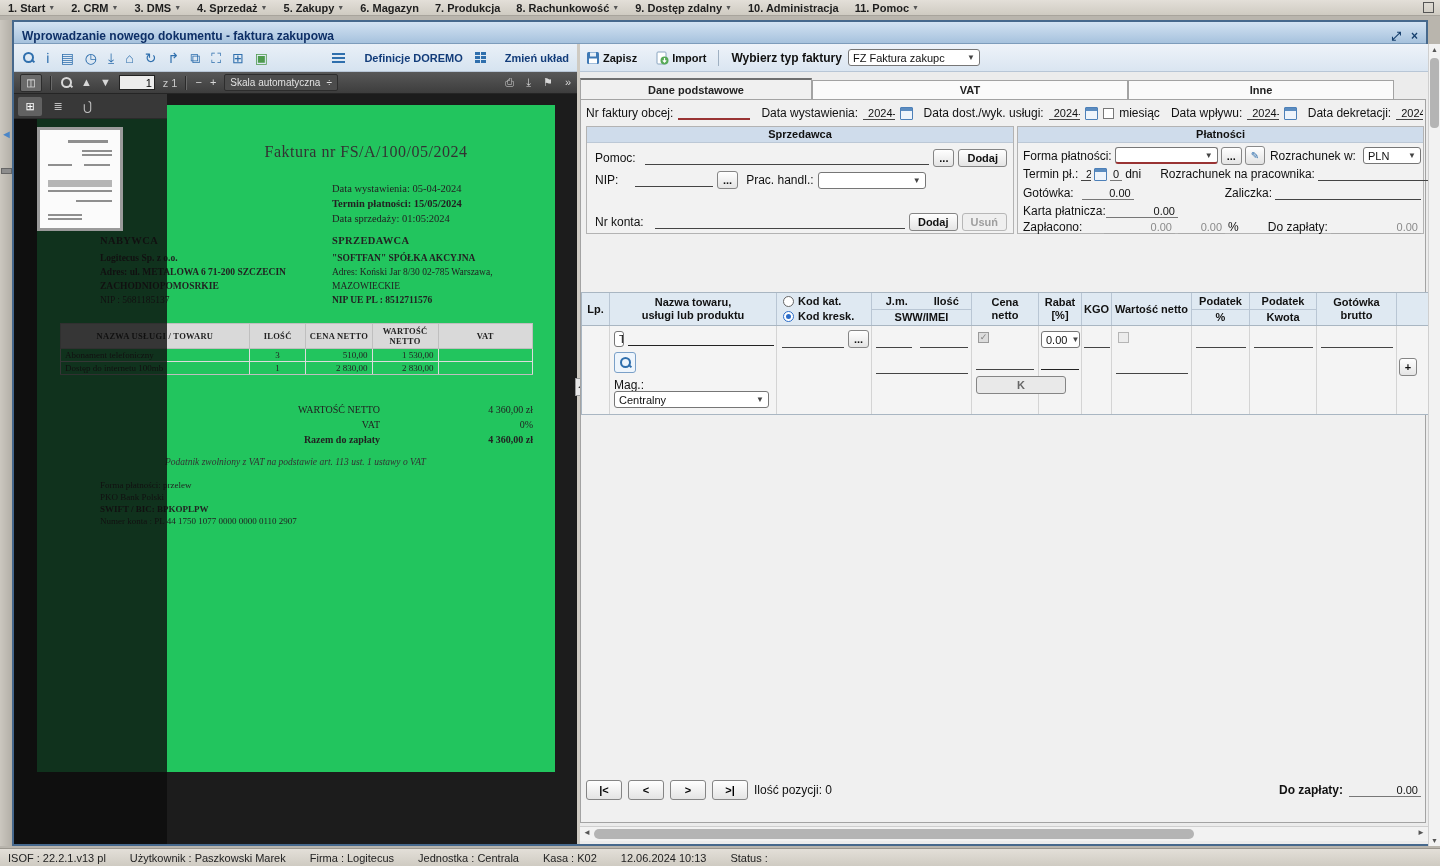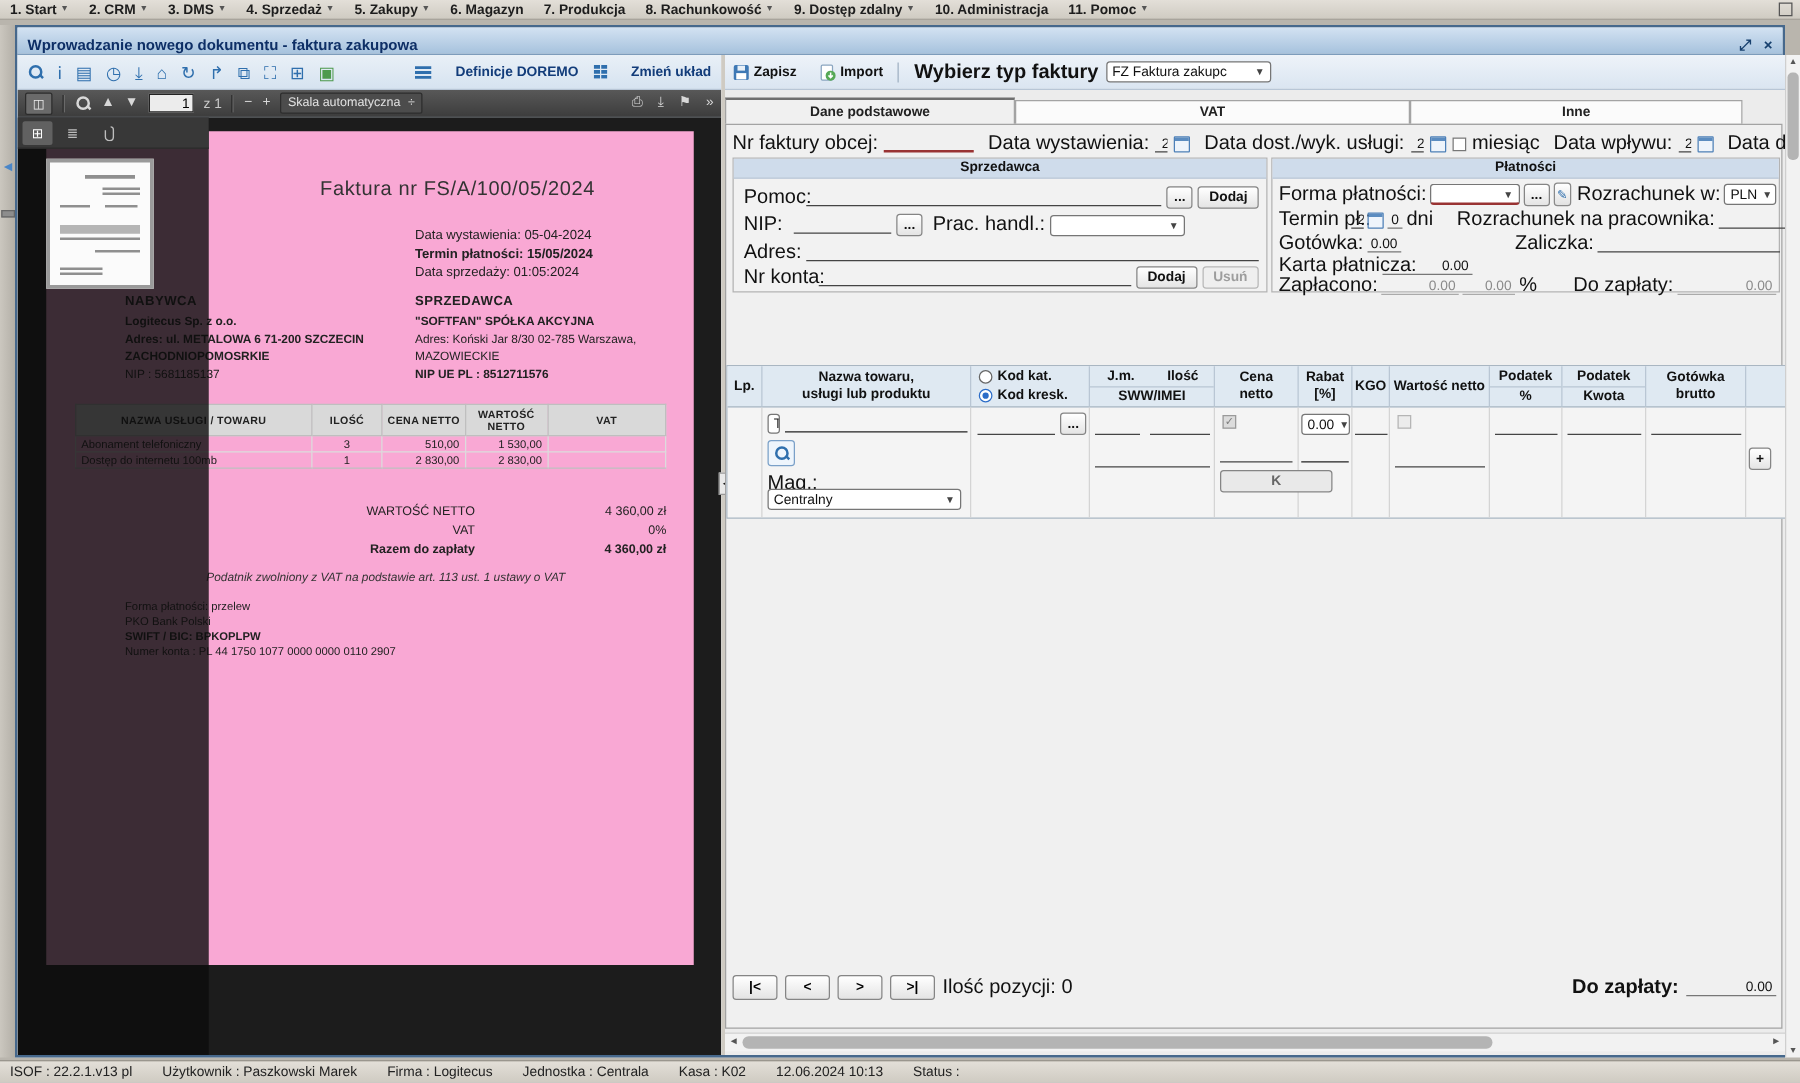--- a/index.html
+++ b/index.html
@@ -50,21 +50,21 @@
   
   .pdf-toolbar{height:22px;background:linear-gradient(#585858,#3d3d3d);border-bottom:1px solid #252525;display:flex;align-items:center;gap:8px;padding:0 6px;color:#d6d6d6;box-sizing:border-box}
   .pdf-btn{font-size:11px;color:#d8d8d8;line-height:1}
   .pdf-toggle{width:20px;height:16px;background:#6a6a6a;border:1px solid #2c2c2c;border-radius:2px;display:flex;align-items:center;justify-content:center;color:#eee;font-size:10px}
   .pdf-sep{width:1px;height:14px;background:#2a2a2a;border-right:1px solid #6a6a6a}
   .page-input{width:30px;height:13px;background:#ececec;border:1px solid #222;font:11px "Liberation Sans",sans-serif;text-align:right;padding:0 2px}
   .pageof{font-size:11px;color:#c9c9c9}
   .scale-box{display:flex;align-items:center;gap:6px;background:#4c4c4c;border:1px solid #2d2d2d;border-radius:2px;height:15px;padding:0 5px;font-size:10px;color:#e2e2e2}
   .pdf-body{position:absolute;left:0;top:50px;width:563px;height:750px;background:#1c1c1c;overflow:hidden}
 
-  .pdf-page{position:absolute;left:23px;top:11px;width:518px;height:667px;background:#f9a8d4;font-family:Liberation Sans, sans-serif;color:#222}
+  .pdf-page{position:absolute;left:23px;top:11px;width:518px;height:667px;background:#22c55e;font-family:Liberation Serif, serif;color:#222}
   .inv-title{position:absolute;left:140px;right:0;top:38px;text-align:center;font-size:16px;color:#333;letter-spacing:.5px}
   .inv-dates{position:absolute;left:295px;top:76px;font-size:10.5px;line-height:15px}
   .inv-h{font-weight:700;font-size:10.5px;letter-spacing:.4px}
   .inv-block{font-size:9.5px;line-height:14px}
   .inv-tbl{position:absolute;left:23px;top:218px;width:473px;border-collapse:collapse;font-size:8.5px}
   .inv-tbl th{background:#d9d9d9;border:1px solid #bfbfbf;font-weight:700;padding:2px 3px;letter-spacing:.3px}
   .inv-tbl td{border-left:1px solid #dcdcdc;border-right:1px solid #dcdcdc;border-bottom:1px solid #dcdcdc;padding:1px 4px;font-size:9px}
   .inv-sum{position:absolute;left:23px;top:297px;width:473px;font-size:10px;line-height:15px}
   .inv-sum .r{display:flex}
   .inv-sum .l{width:320px;text-align:right}
@@ -90,21 +90,21 @@
   .vline{width:1px;height:16px;background:#9fb0c2;margin:0 6px}
   .sel{display:inline-flex;align-items:center;justify-content:space-between;background:#fff;border:1px solid #767676;border-radius:3px;font-size:11px;height:17px;padding:0 4px;box-sizing:border-box;color:#111;white-space:nowrap;overflow:hidden}
   .sel .chev{font-size:8px;margin-left:4px;color:#444;flex:0 0 auto}
 
   .tabbar{position:absolute;left:0;top:34px;width:848px;height:22px;display:flex}
   .tab{box-sizing:border-box;border:1px solid #a3a3a3;background:#fbfbfb;font-size:11px;font-weight:700;display:flex;align-items:center;justify-content:center;color:#222}
   .tab.active{background:#f0f0f0;border-bottom:1px solid #f0f0f0;border-top:2px solid #6f6f6f}
 
   .panel{position:absolute;left:0;top:55px;width:846px;height:724px;border:1px solid #a3a3a3;background:#f0f0f0;box-sizing:border-box}
 
-  .lbl{font-size:16px;color:#111;white-space:nowrap}
+  .lbl{font-size:12px;color:#111;white-space:nowrap}
   .b{font-weight:700}
   .ul-in{border:0;border-bottom:1px solid #444;background:transparent;font:11px "Liberation Sans",sans-serif;height:14px;padding:0 2px;box-sizing:border-box}
   .ul-red{border-bottom:2px solid #993333}
   .date-val{font-size:11px;border-bottom:1px solid #444;padding:0 5px;color:#111;white-space:nowrap;overflow:hidden}
   .cal{width:11px;height:11px;border:1px solid #4d80b8;background:linear-gradient(#5b8cc0 0 3px,#eef4fb 3px);display:inline-block;border-radius:1px;flex:0 0 auto}
   .btn{font:700 11px "Liberation Sans",sans-serif;background:linear-gradient(#ffffff,#e4e4e4);border:1px solid #858585;border-radius:3px;padding:1px 8px;color:#111;height:18px;box-sizing:border-box;display:inline-flex;align-items:center;justify-content:center}
   .btn.sm{padding:1px 5px}
   .btn.dis{color:#9d9d9d;border-color:#b7b7b7;background:#efefef}
   .num{text-align:right;font-size:11px;border-bottom:1px solid #777;color:#111;padding:0 3px}
   .num.gray{color:#8a8a8a;border-bottom-color:#aaa}
@@ -429,24 +429,20 @@
         <div class="frow" style="left:8px;top:44px;gap:4px;width:412px">
           <span class="lbl" style="width:36px">NIP:</span>
           <input class="ul-in" style="width: 78px;">
           <span class="btn sm">...</span>
           <span class="lbl" style="margin-left:4px">Prac. handl.:</span>
           <span class="sel" style="width:108px">
               <span></span>
               <span class="chev">▼</span>
             </span>
         </div>
-        <div class="frow" style="left:8px;top:66px;gap:4px;width:412px">
-          <span class="lbl" style="width:46px">Adres:</span>
-          <input class="ul-in" style="flex: 1 1 0%;">
-        </div>
         <div class="frow" style="left:8px;top:86px;gap:4px;width:412px">
           <span class="lbl" style="width:56px">Nr konta:</span>
           <input class="ul-in" style="flex: 1 1 0%;">
           <span class="btn">Dodaj</span>
           <span class="btn dis">Usuń</span>
         </div>
       </div>
 
       <div class="gbox" style="left:436px;top:26px;width:407px;height:108px">
         <div class="gbox-h">Płatności</div>

